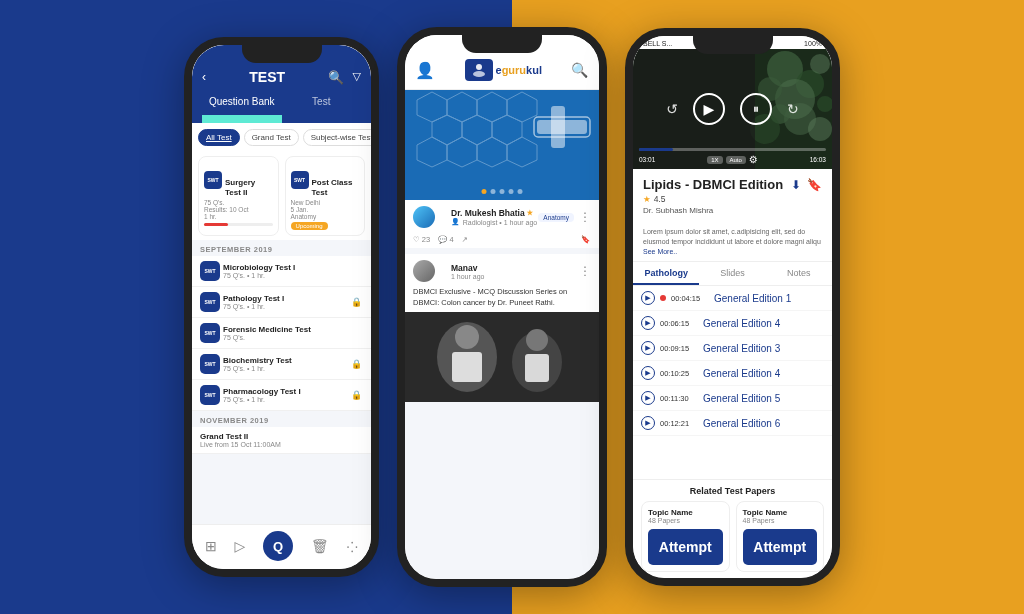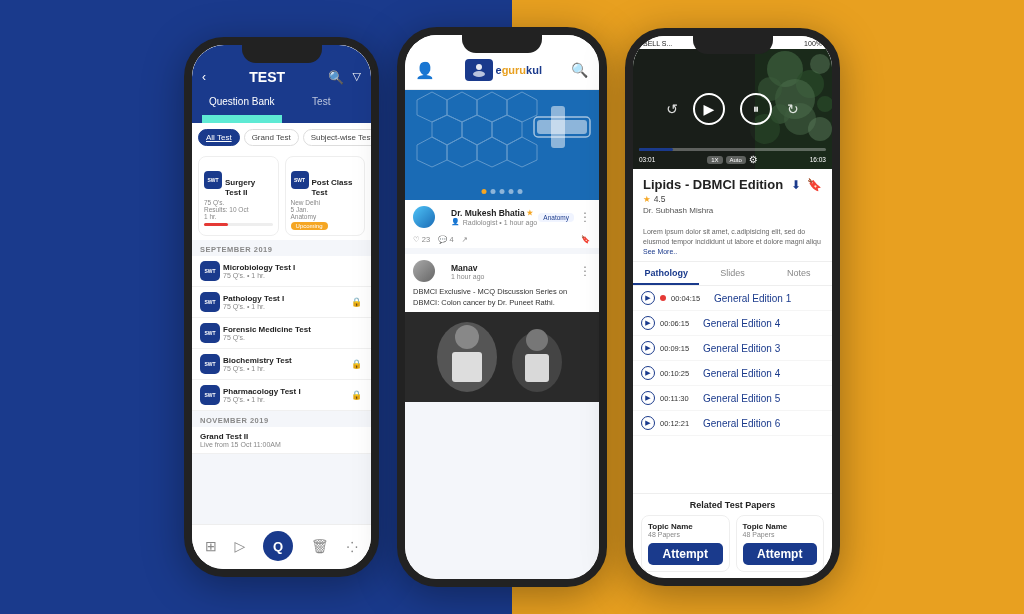--- a/index.html
+++ b/index.html
@@ -543,23 +543,23 @@
       border: 1px solid #eee;
       border-radius: 8px;
       padding: 6px;
     }
     .p3-rel-card-name { font-size: 8px; font-weight: 700; color: #222; }
     .p3-rel-card-count { font-size: 7px; color: #888; margin-bottom: 5px; }
     .p3-attempt-btn {
       width: 100%;
       background: #1a3a8c;
       color: white;
-      font-size: 12px;
+      font-size: 14px;
       font-weight: 600;
-      padding: 4px 2px;
+      padding: 10px 2px;
       border-radius: 5px;
       border: none;
       cursor: pointer;
       text-align: center;
     }
 
     .p1-grand-item {
       display: flex;
       flex-direction: column;
       padding: 5px 8px;

